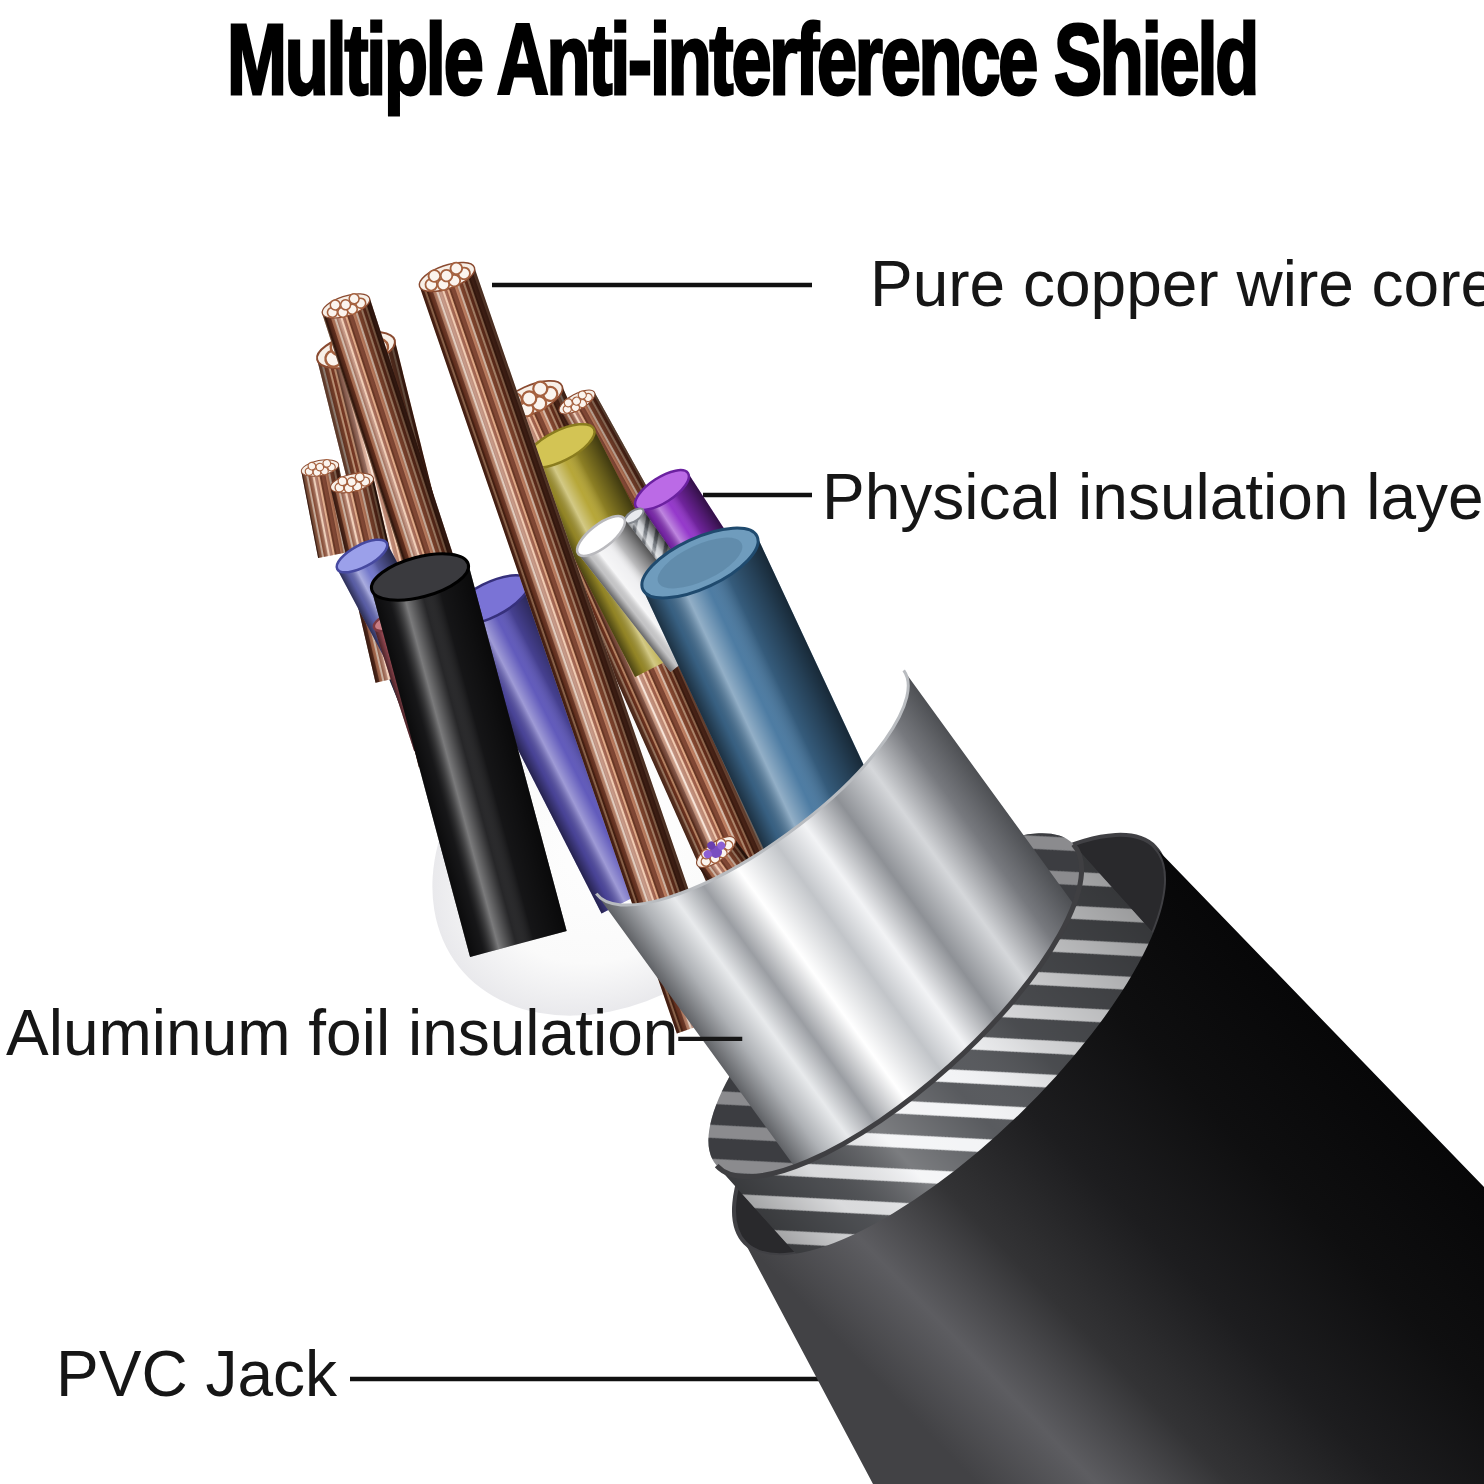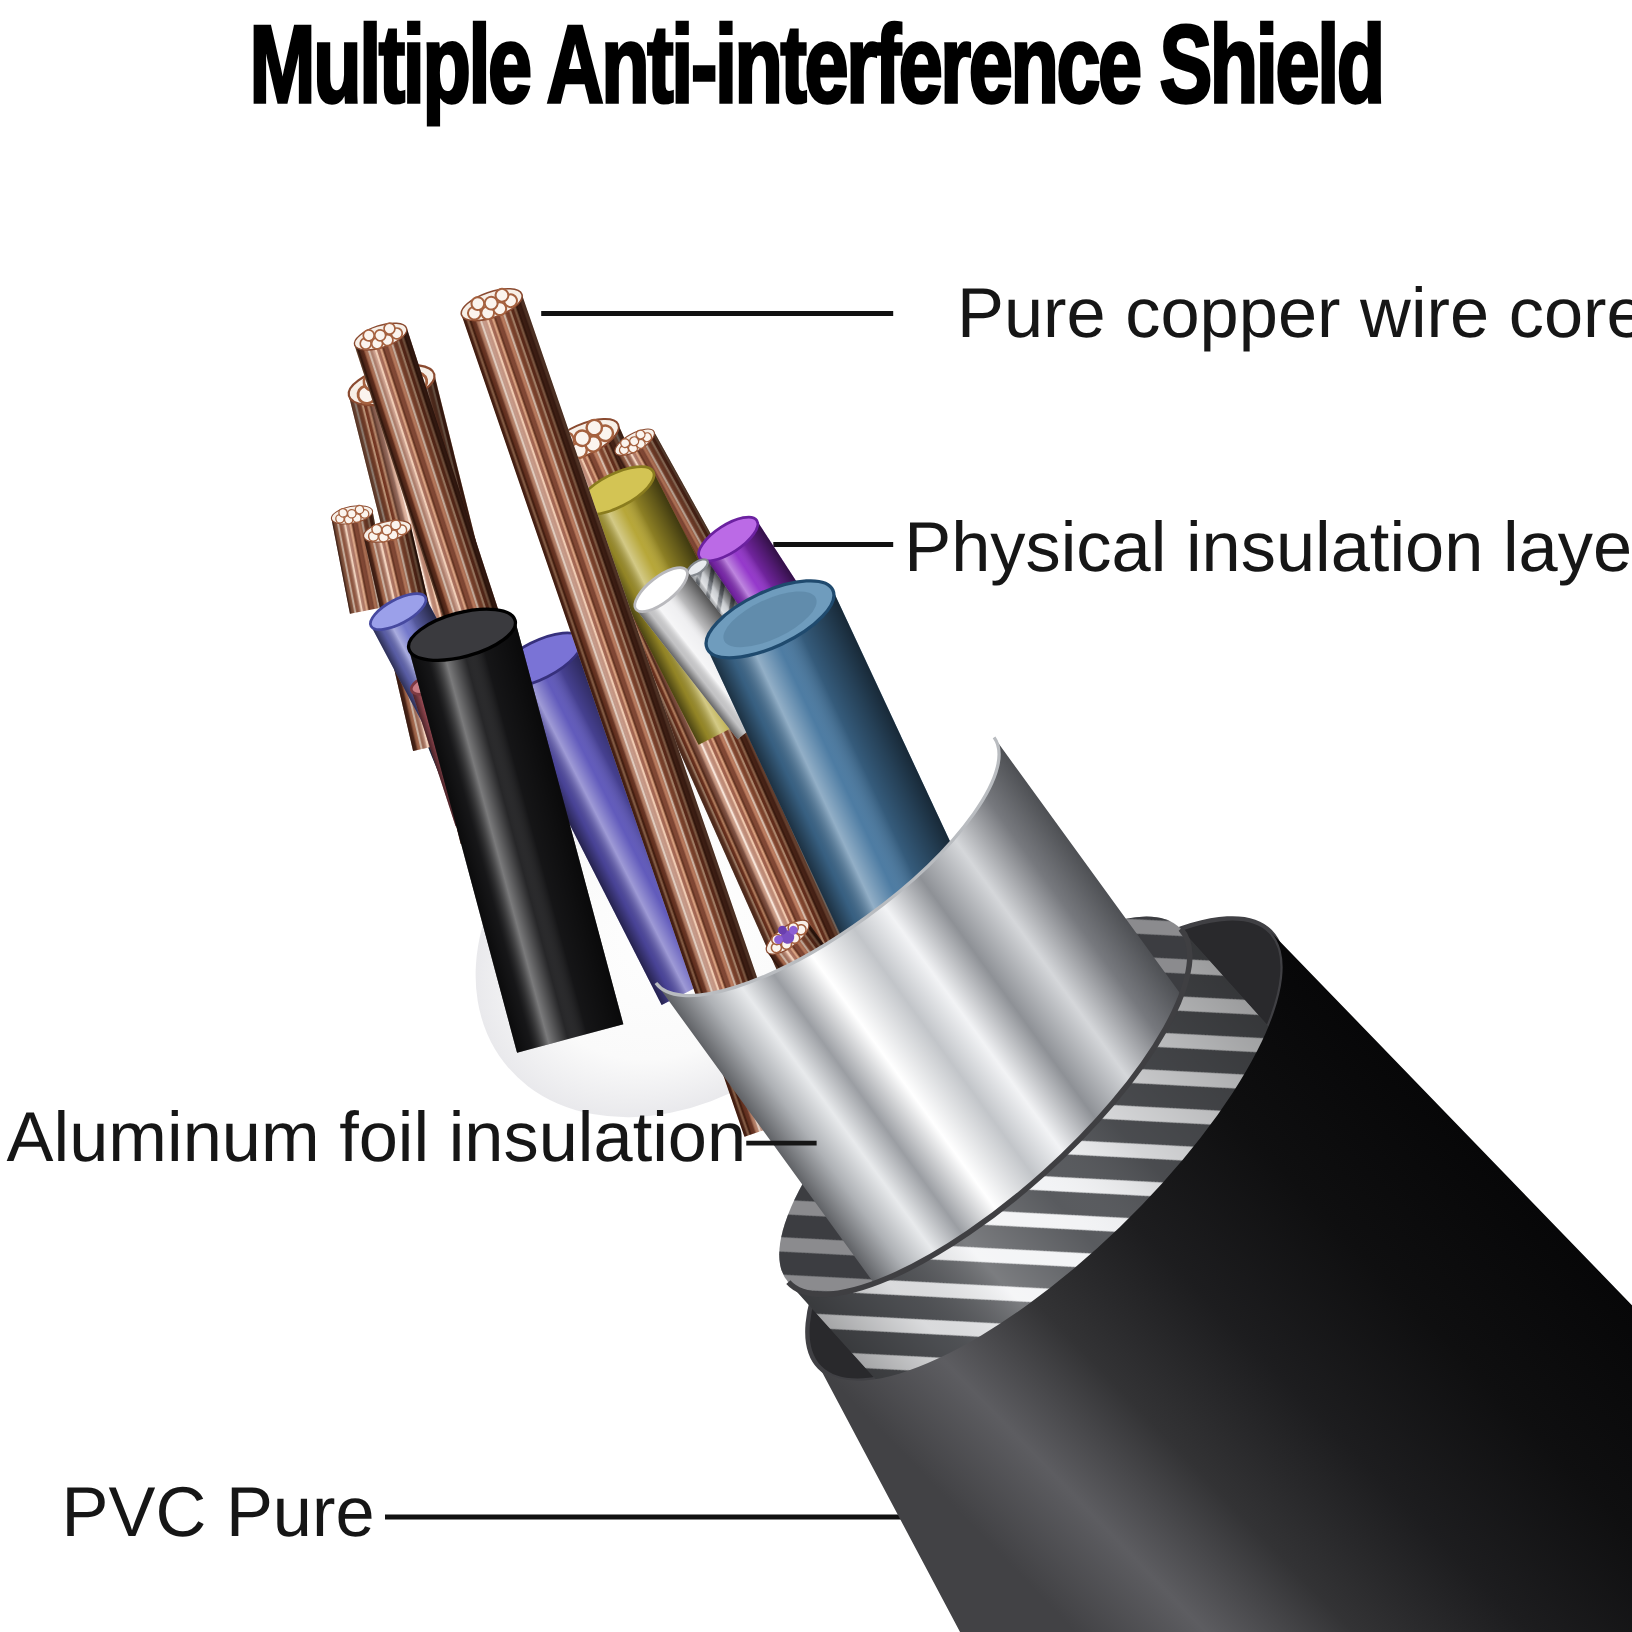--- a/index.html
+++ b/index.html
@@ -24,21 +24,21 @@
   #label-foil{left:6px;top:1000px;}
   #label-jacket{left:56px;top:1341px;}
 </style>
 </head>
 <body>
 
 <div class="page-title">Multiple Anti-interference Shield</div>
 <div class="callout" id="label-copper">Pure copper wire core</div>
 <div class="callout" id="label-insulation">Physical insulation layer</div>
 <div class="callout" id="label-foil">Aluminum foil insulation—</div>
-<div class="callout" id="label-jacket">PVC Pure</div>
+<div class="callout" id="label-jacket">PVC Jack</div>
 
 <svg id="cable-svg" width="1484" height="1484" viewBox="0 0 1484 1484">
   <defs>
     <pattern id="copperPat" patternUnits="userSpaceOnUse" width="22" height="40">
       <rect x="0" y="0" width="22" height="40" fill="#a05538"></rect>
       <rect x="0" y="0" width="4" height="40" fill="#7a3b26"></rect>
       <rect x="4" y="0" width="3" height="40" fill="#c87e5c"></rect>
       <rect x="7" y="0" width="2" height="40" fill="#f4d4bf"></rect>
       <rect x="13" y="0" width="2" height="40" fill="#e9b592"></rect>
       <rect x="15" y="0" width="3" height="40" fill="#8c4027"></rect>

